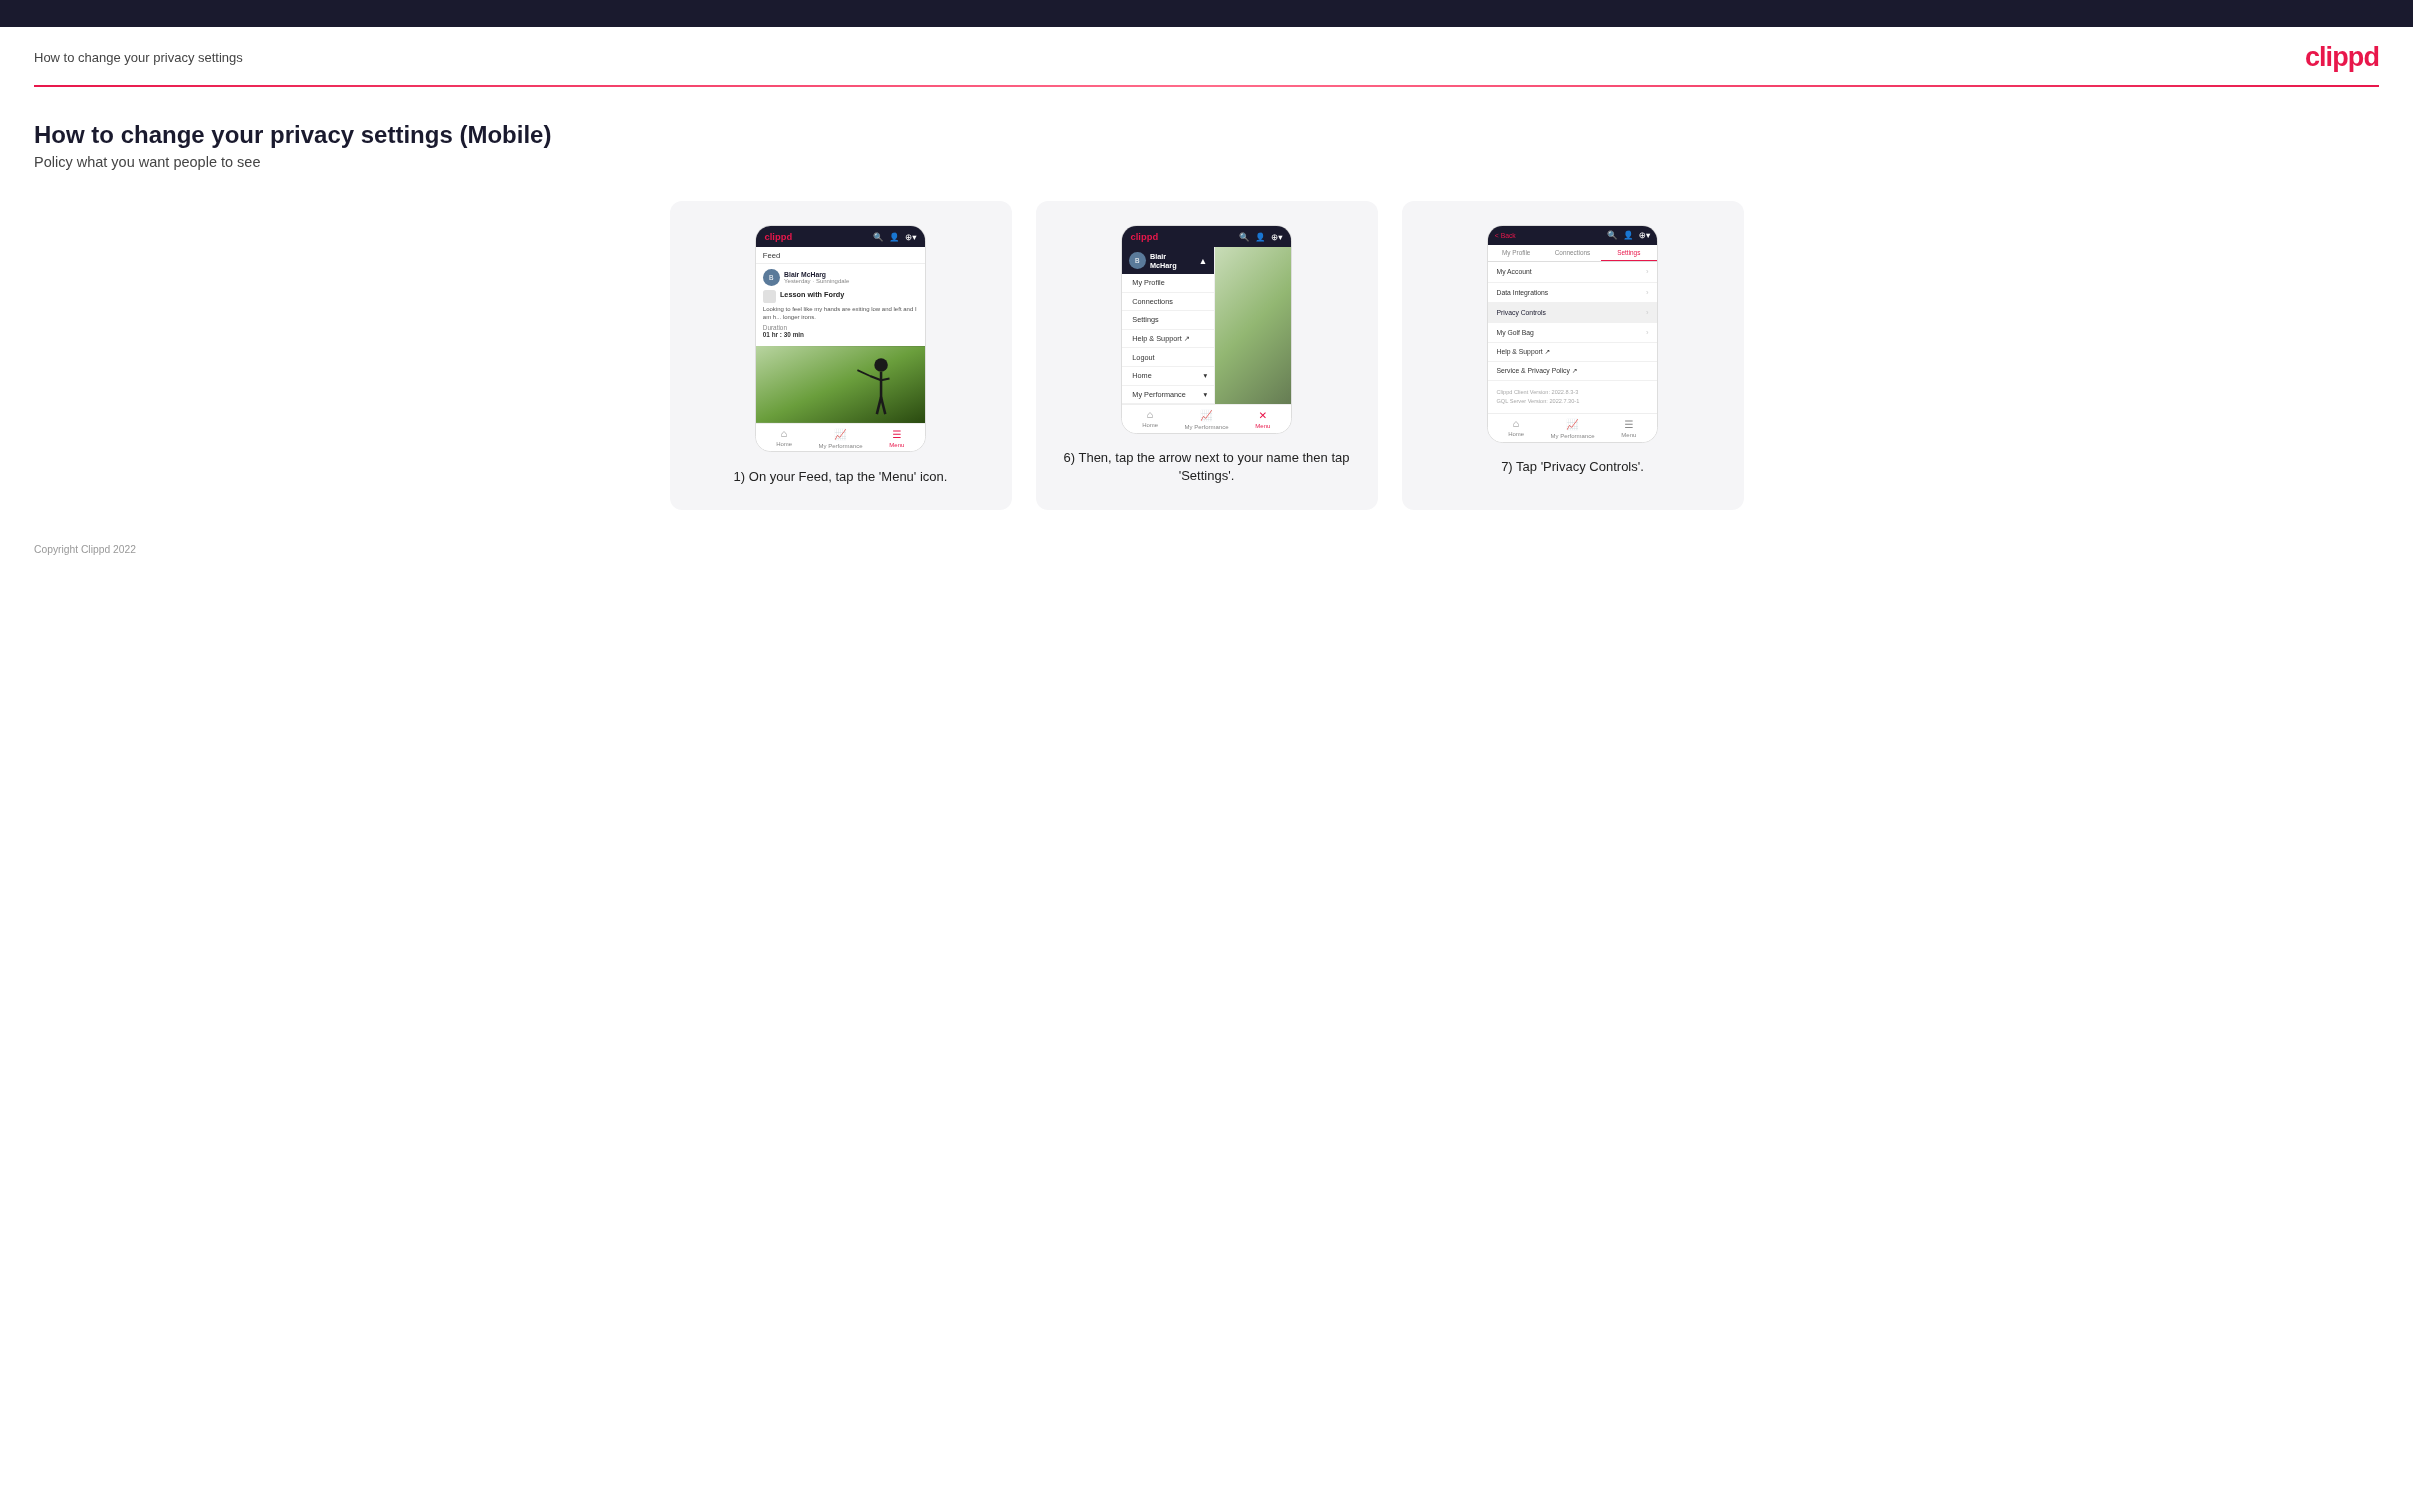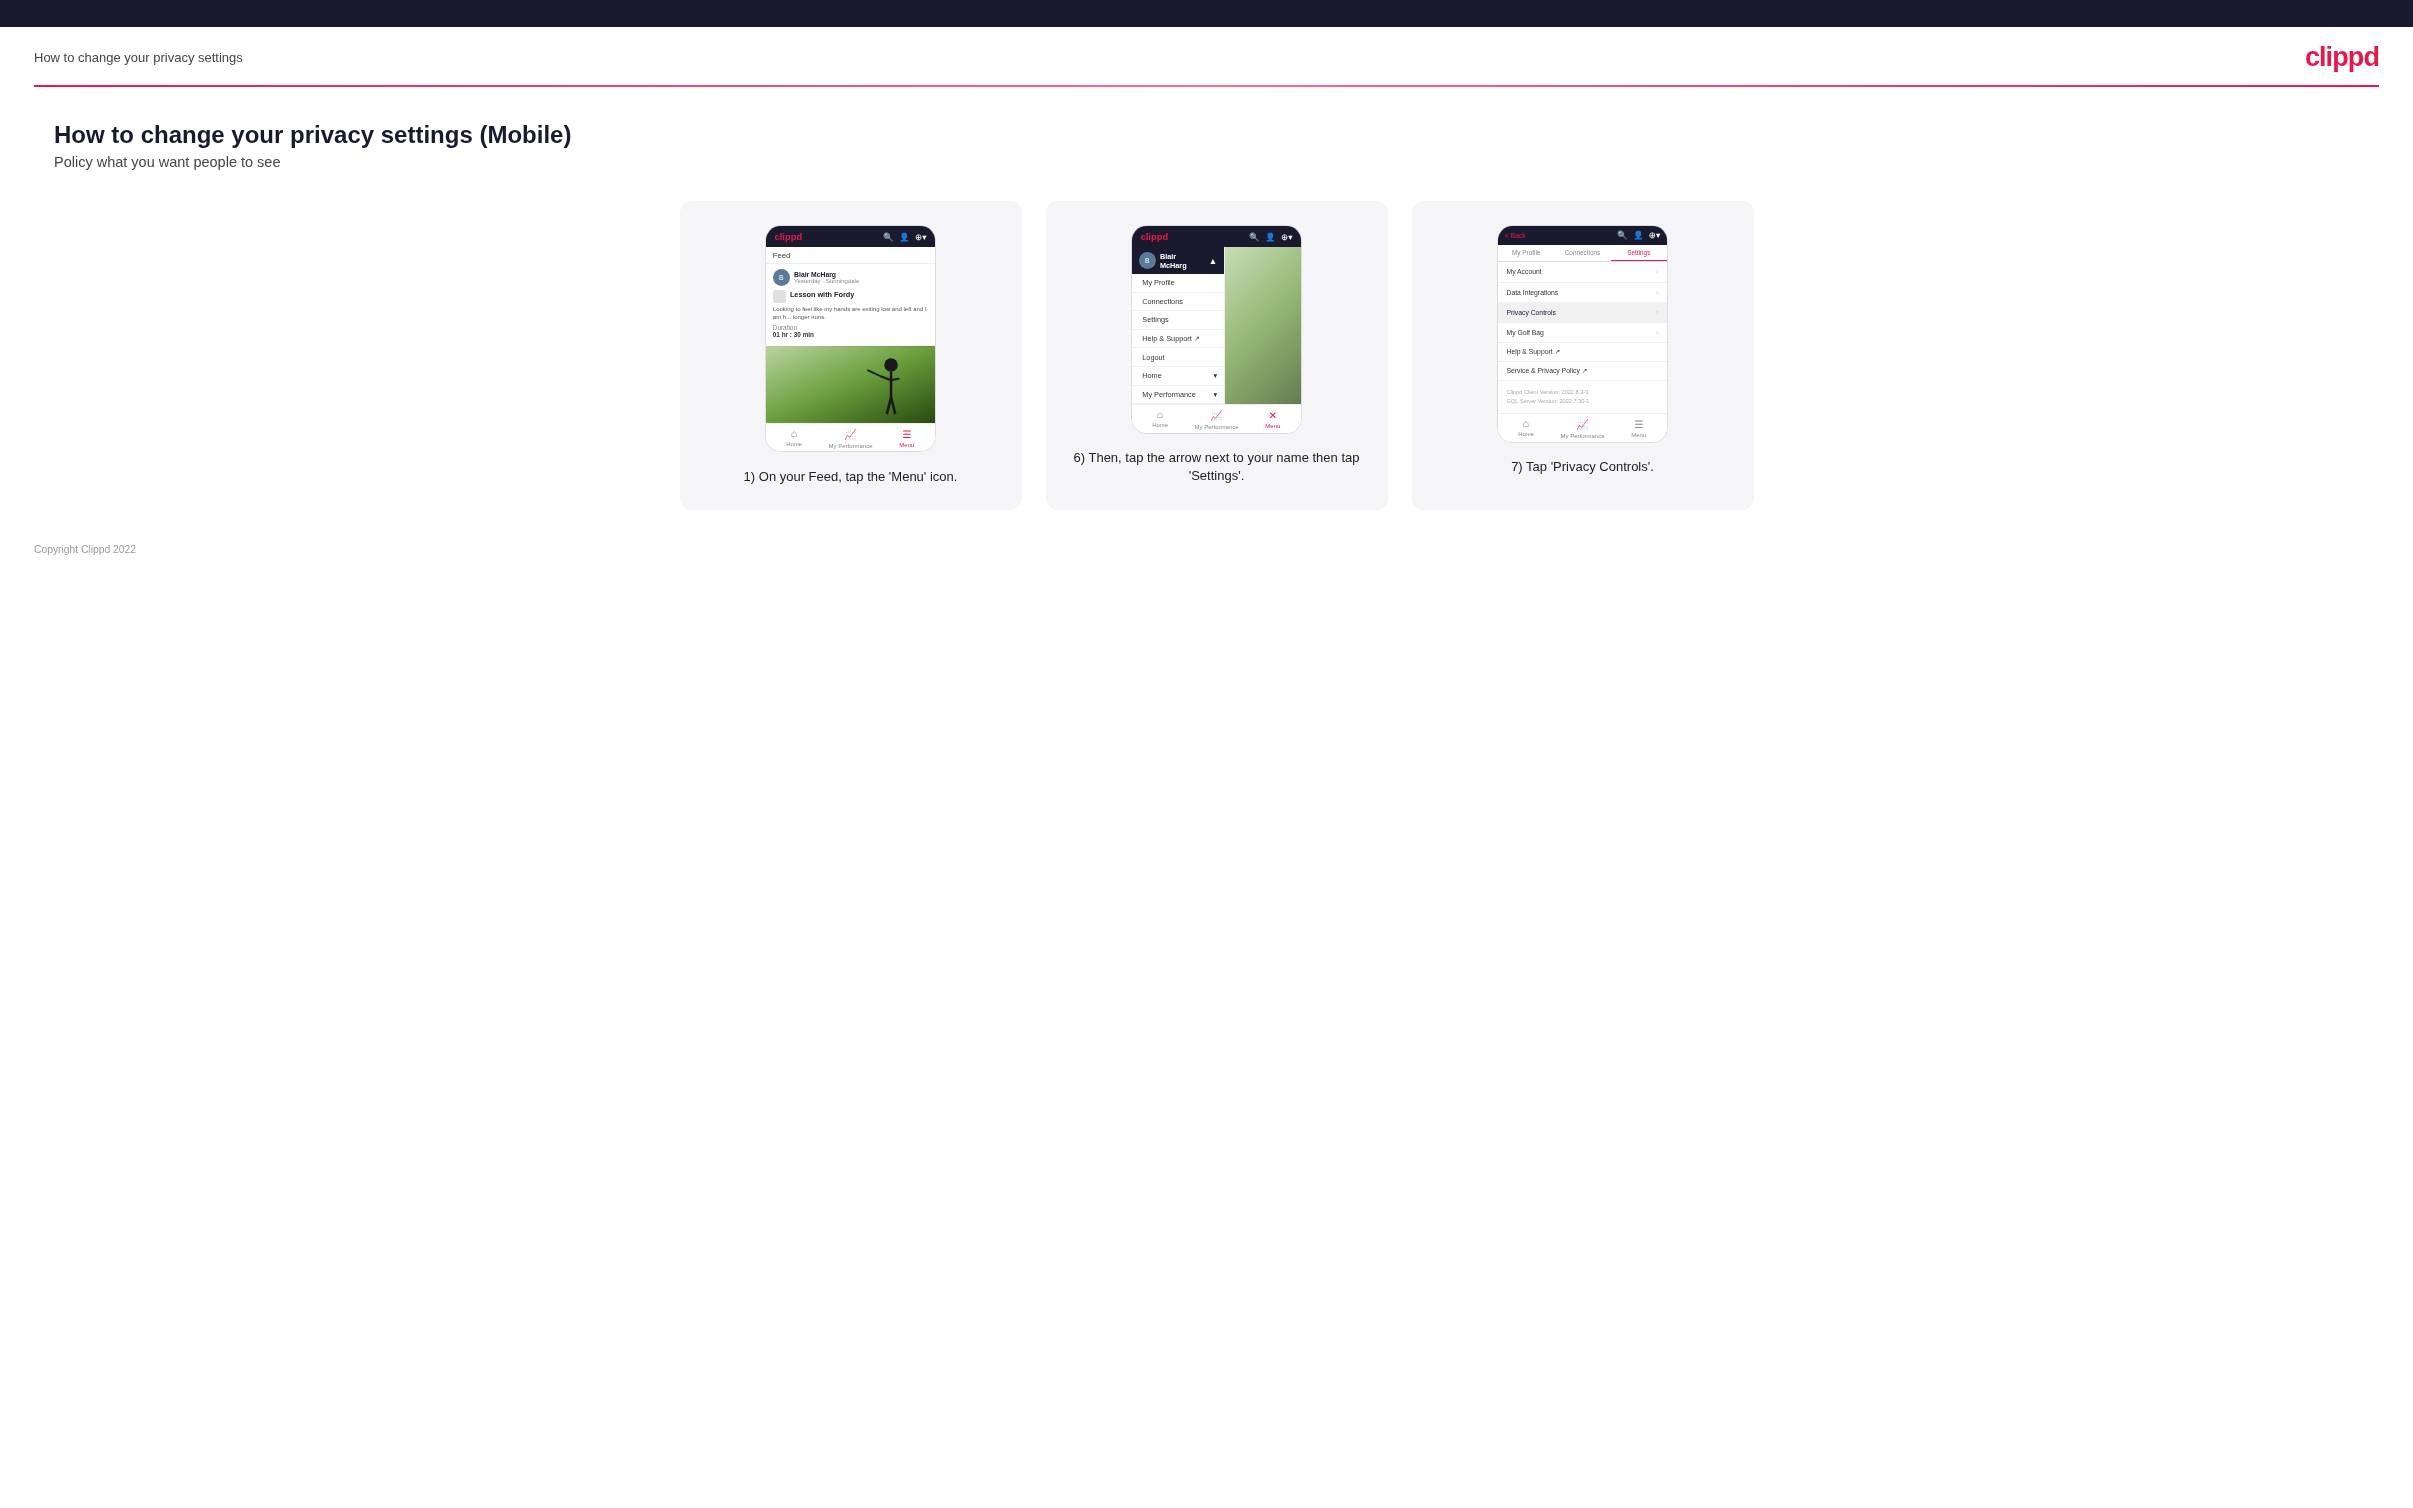--- a/index.html
+++ b/index.html
@@ -27,21 +27,21 @@
       font-weight: 700;
       color: #e8174b;
       letter-spacing: -0.9px;
     }
     .divider {
       height: 1.7px;
       background: linear-gradient(to right, #e8174b, #ff6b8a, #e8174b);
       margin: 0 34px;
     }
     .main-content {
-      padding: 34px 34px 17px 54px;
+      padding: 34px 34px 17px 34px;
     }
     .page-heading {
       font-size: 24px;
       font-weight: 700;
       color: #1a1a2e;
       margin-bottom: 5.1px;
     }
     .page-subheading {
       font-size: 14.5px;
       color: #444;

